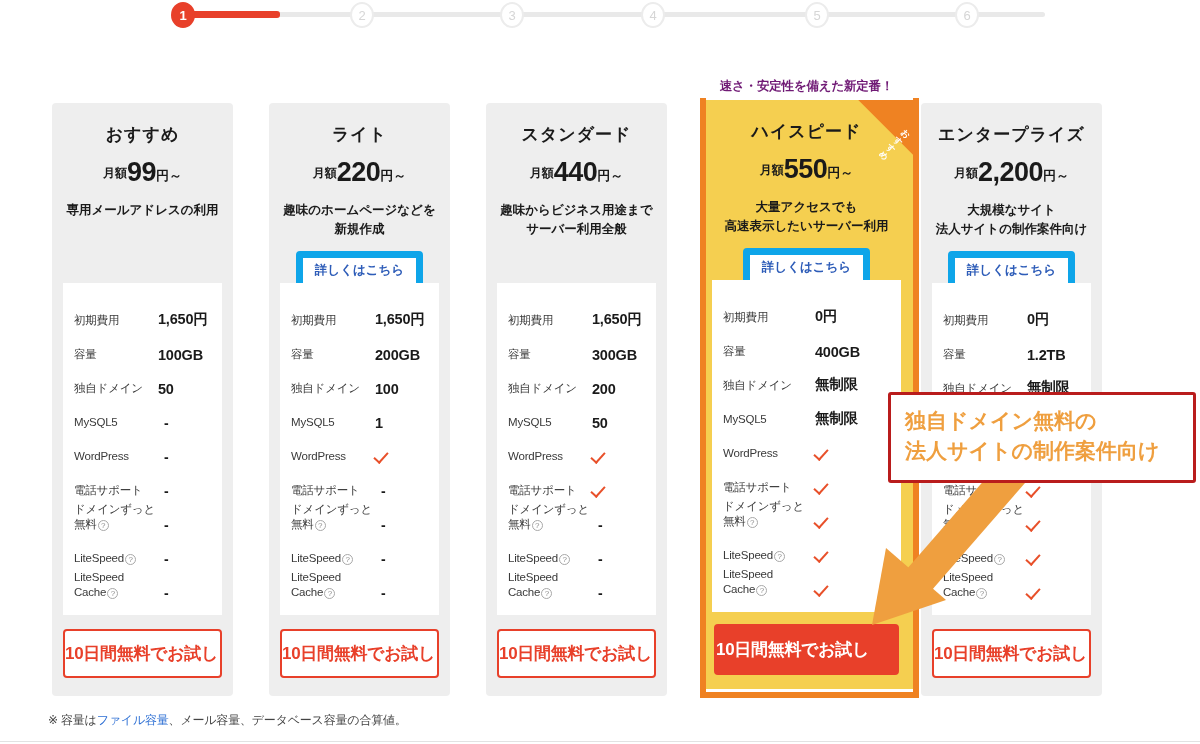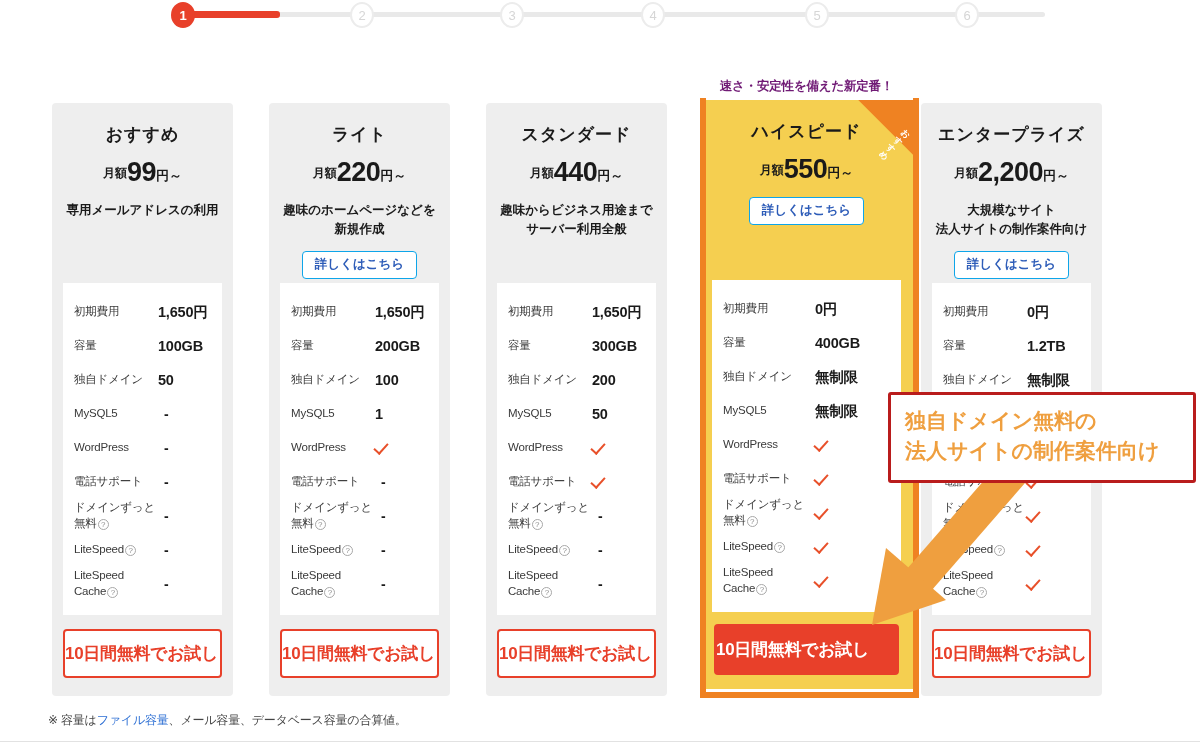--- a/index.html
+++ b/index.html
@@ -132,21 +132,21 @@
     font-weight: bold;
     line-height: 1.5;
     color: #1a1a1a;
   }
 
   .detail-btn {
     display: inline-block;
     margin-top: 12px;
     padding: 5px 12px 6px;
     background: #ffffff;
-    border: 1px solid #0ea5e9;
+    border: 7px solid #0ea5e9;
     border-radius: 4px;
     color: #2d5cb8;
     font-size: 12.5px;
     font-weight: bold;
     cursor: pointer;
     line-height: 1.2;
   }
 
   
   .ribbon {
@@ -184,21 +184,21 @@
   .featured .feature-wrap {
     background: #f5cf50;
     padding: 0 12px;
   }
   .feature-panel {
     background: #ffffff;
     padding: 12px 0 14px;
   }
   .frow {
     display: flex;
-    align-items: center;
+    align-items: flex-end;
     padding: 0 11px;
     min-height: 34px;
   }
   .fname {
     flex: 0 0 84px;
     font-size: 11.5px;
     color: #3a3a3a;
     line-height: 1.35;
     letter-spacing: -0.2px;
   }
@@ -495,21 +495,21 @@
             <div class="fval dash">-</div>
           </div>
         </div>
       </div>
       <div class="cta-wrap">
         <div class="cta-btn">10日間無料でお試し</div>
       </div>
     </div>
     <div class="plan-col featured" style="left: 700px;">
       <div class="promo-tag">速さ・安定性を備えた新定番！</div>
-      <div class="card-head" style="margin-top:22px"><div class="ribbon"></div><div class="ribbon-text">おすすめ</div><div class="plan-name">ハイスピード</div><div class="plan-price"><span class="price-prefix">月額</span><span class="price-num">550</span><span class="price-suffix">円～</span></div><div class="detail-btn">詳しくはこちら</div></div>
+      <div class="card-head" style="margin-top:22px"><div class="ribbon"></div><div class="ribbon-text">おすすめ</div><div class="plan-name">ハイスピード</div><div class="plan-price"><span class="price-prefix">月額</span><span class="price-num">550</span><span class="price-suffix">円～</span></div><div class="plan-desc">大量アクセスでも<br>高速表示したいサーバー利用</div><div class="detail-btn">詳しくはこちら</div></div>
       <div class="feature-wrap">
         <div class="feature-panel">
           <div class="frow">
             <div class="fname">初期費用</div>
             <div class="fval">0円</div>
           </div>
           <div class="frow">
             <div class="fname">容量</div>
             <div class="fval">400GB</div>
           </div>

